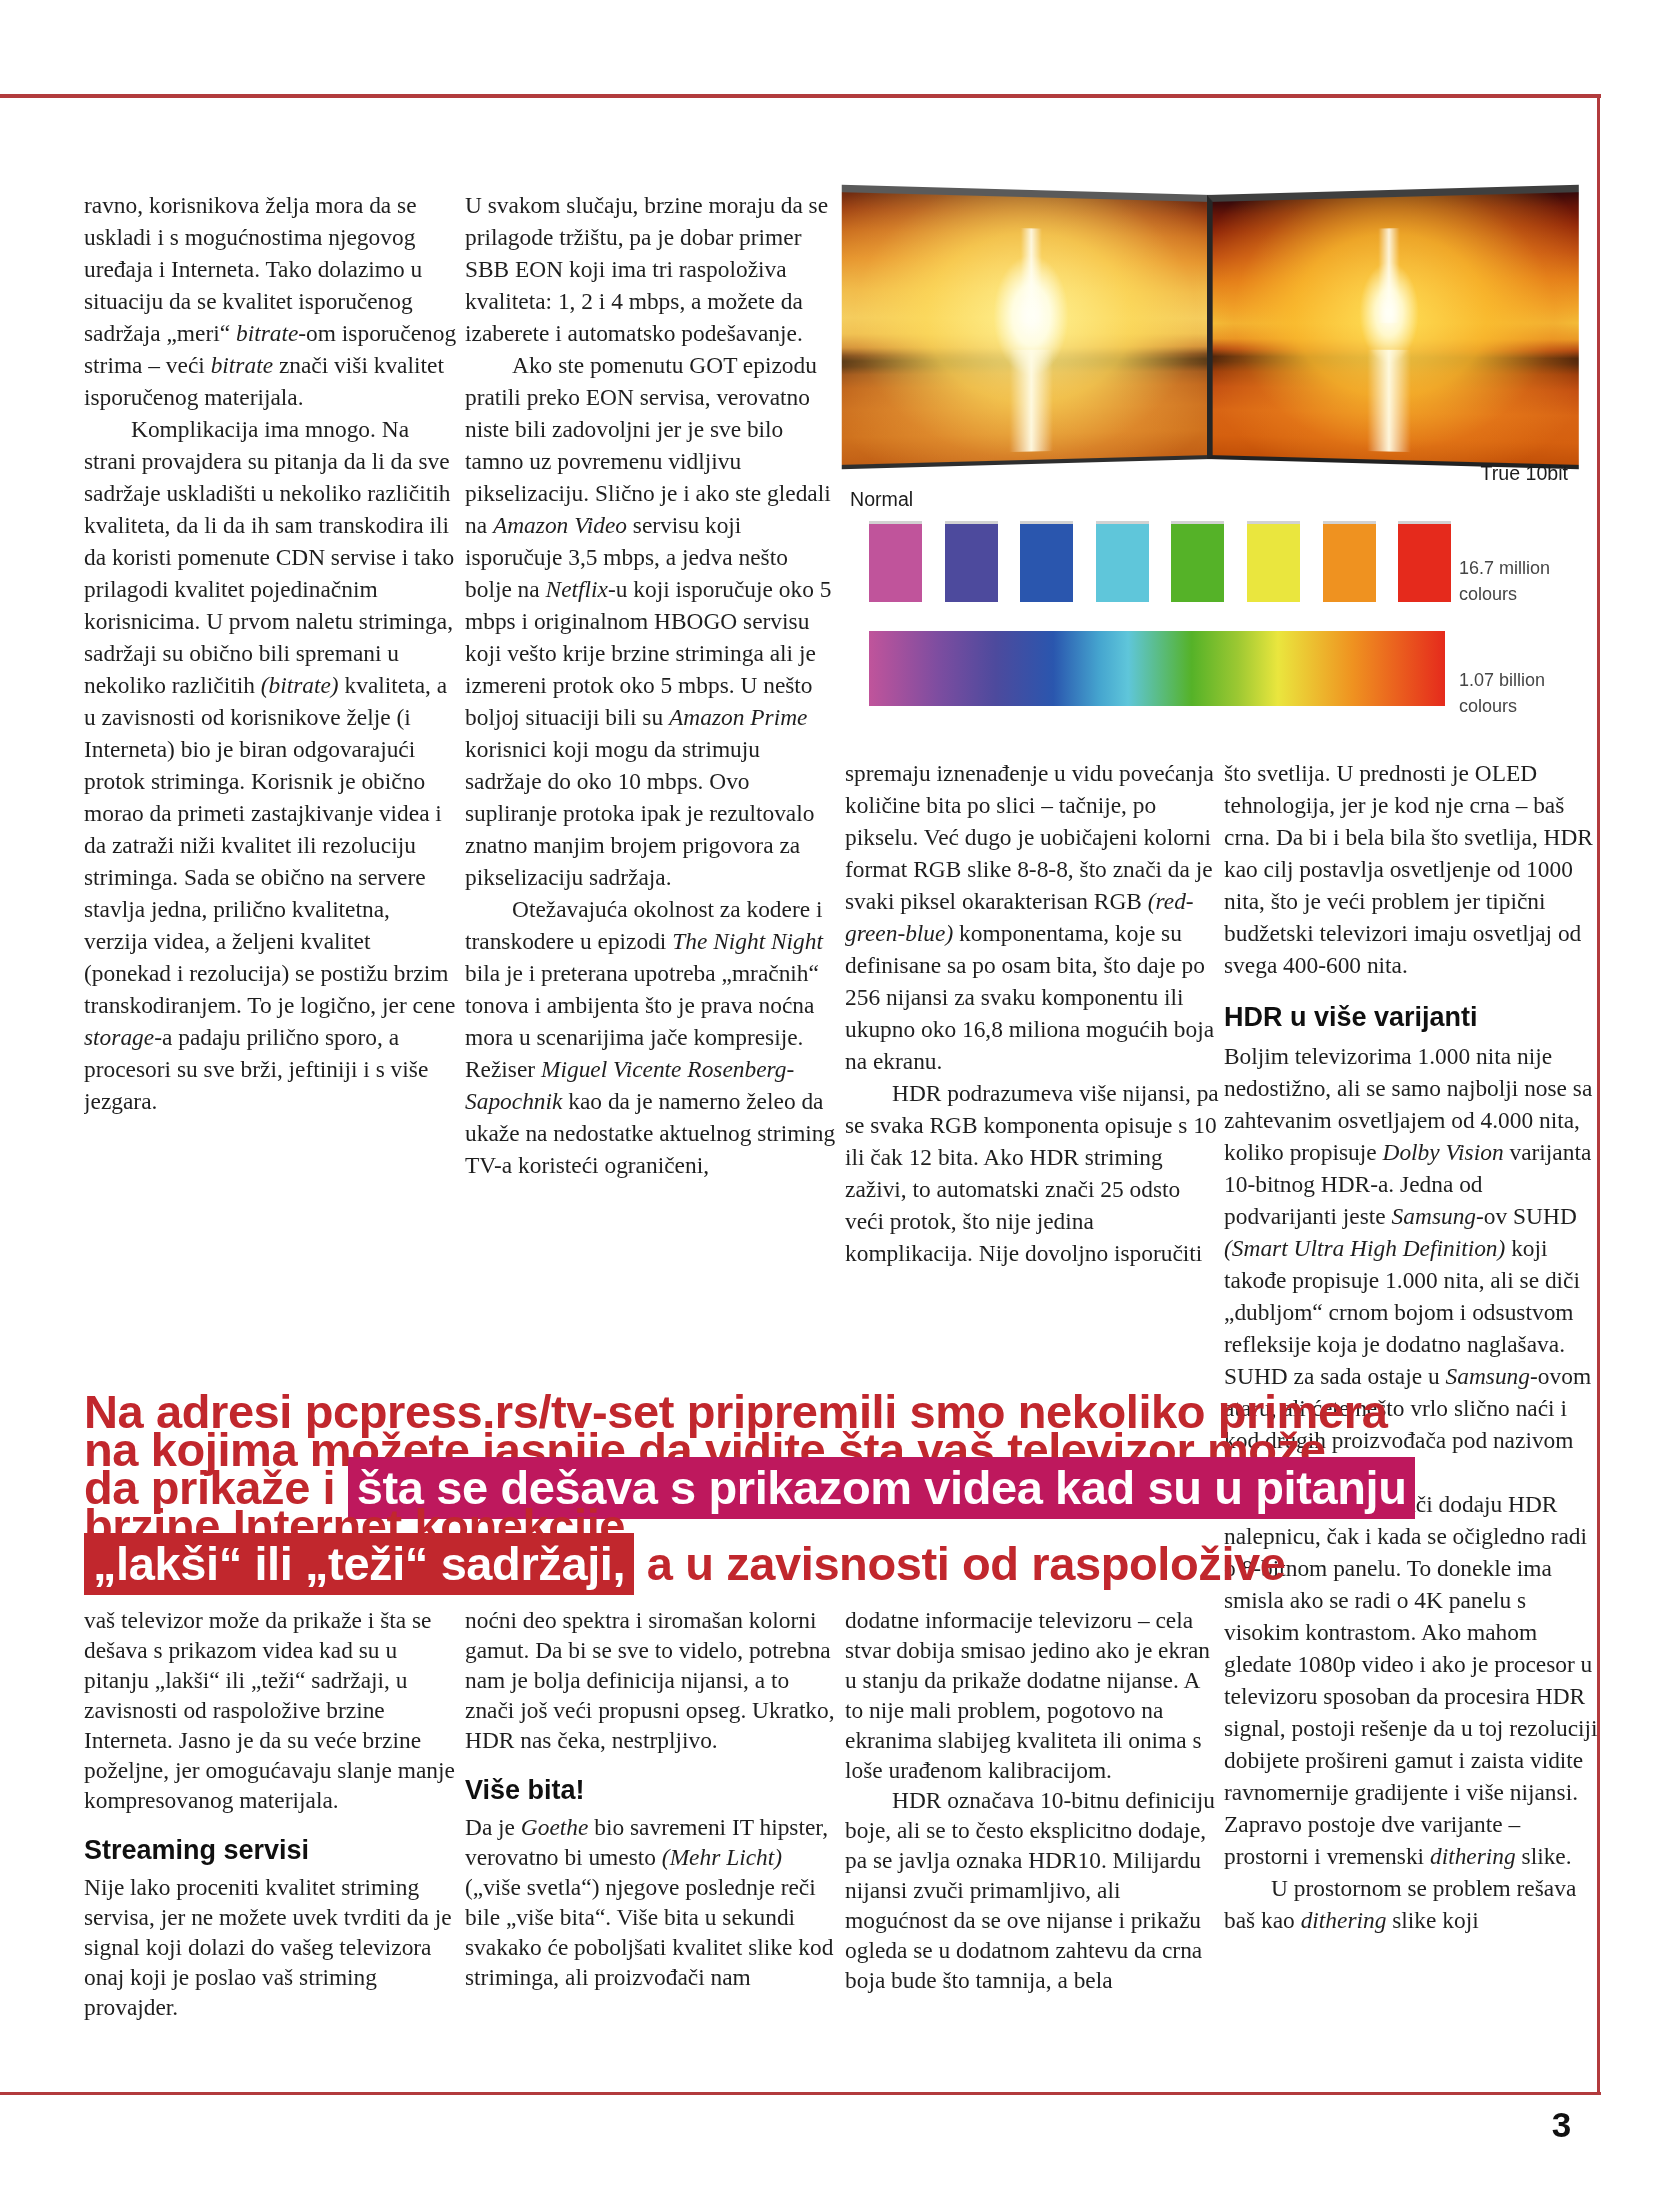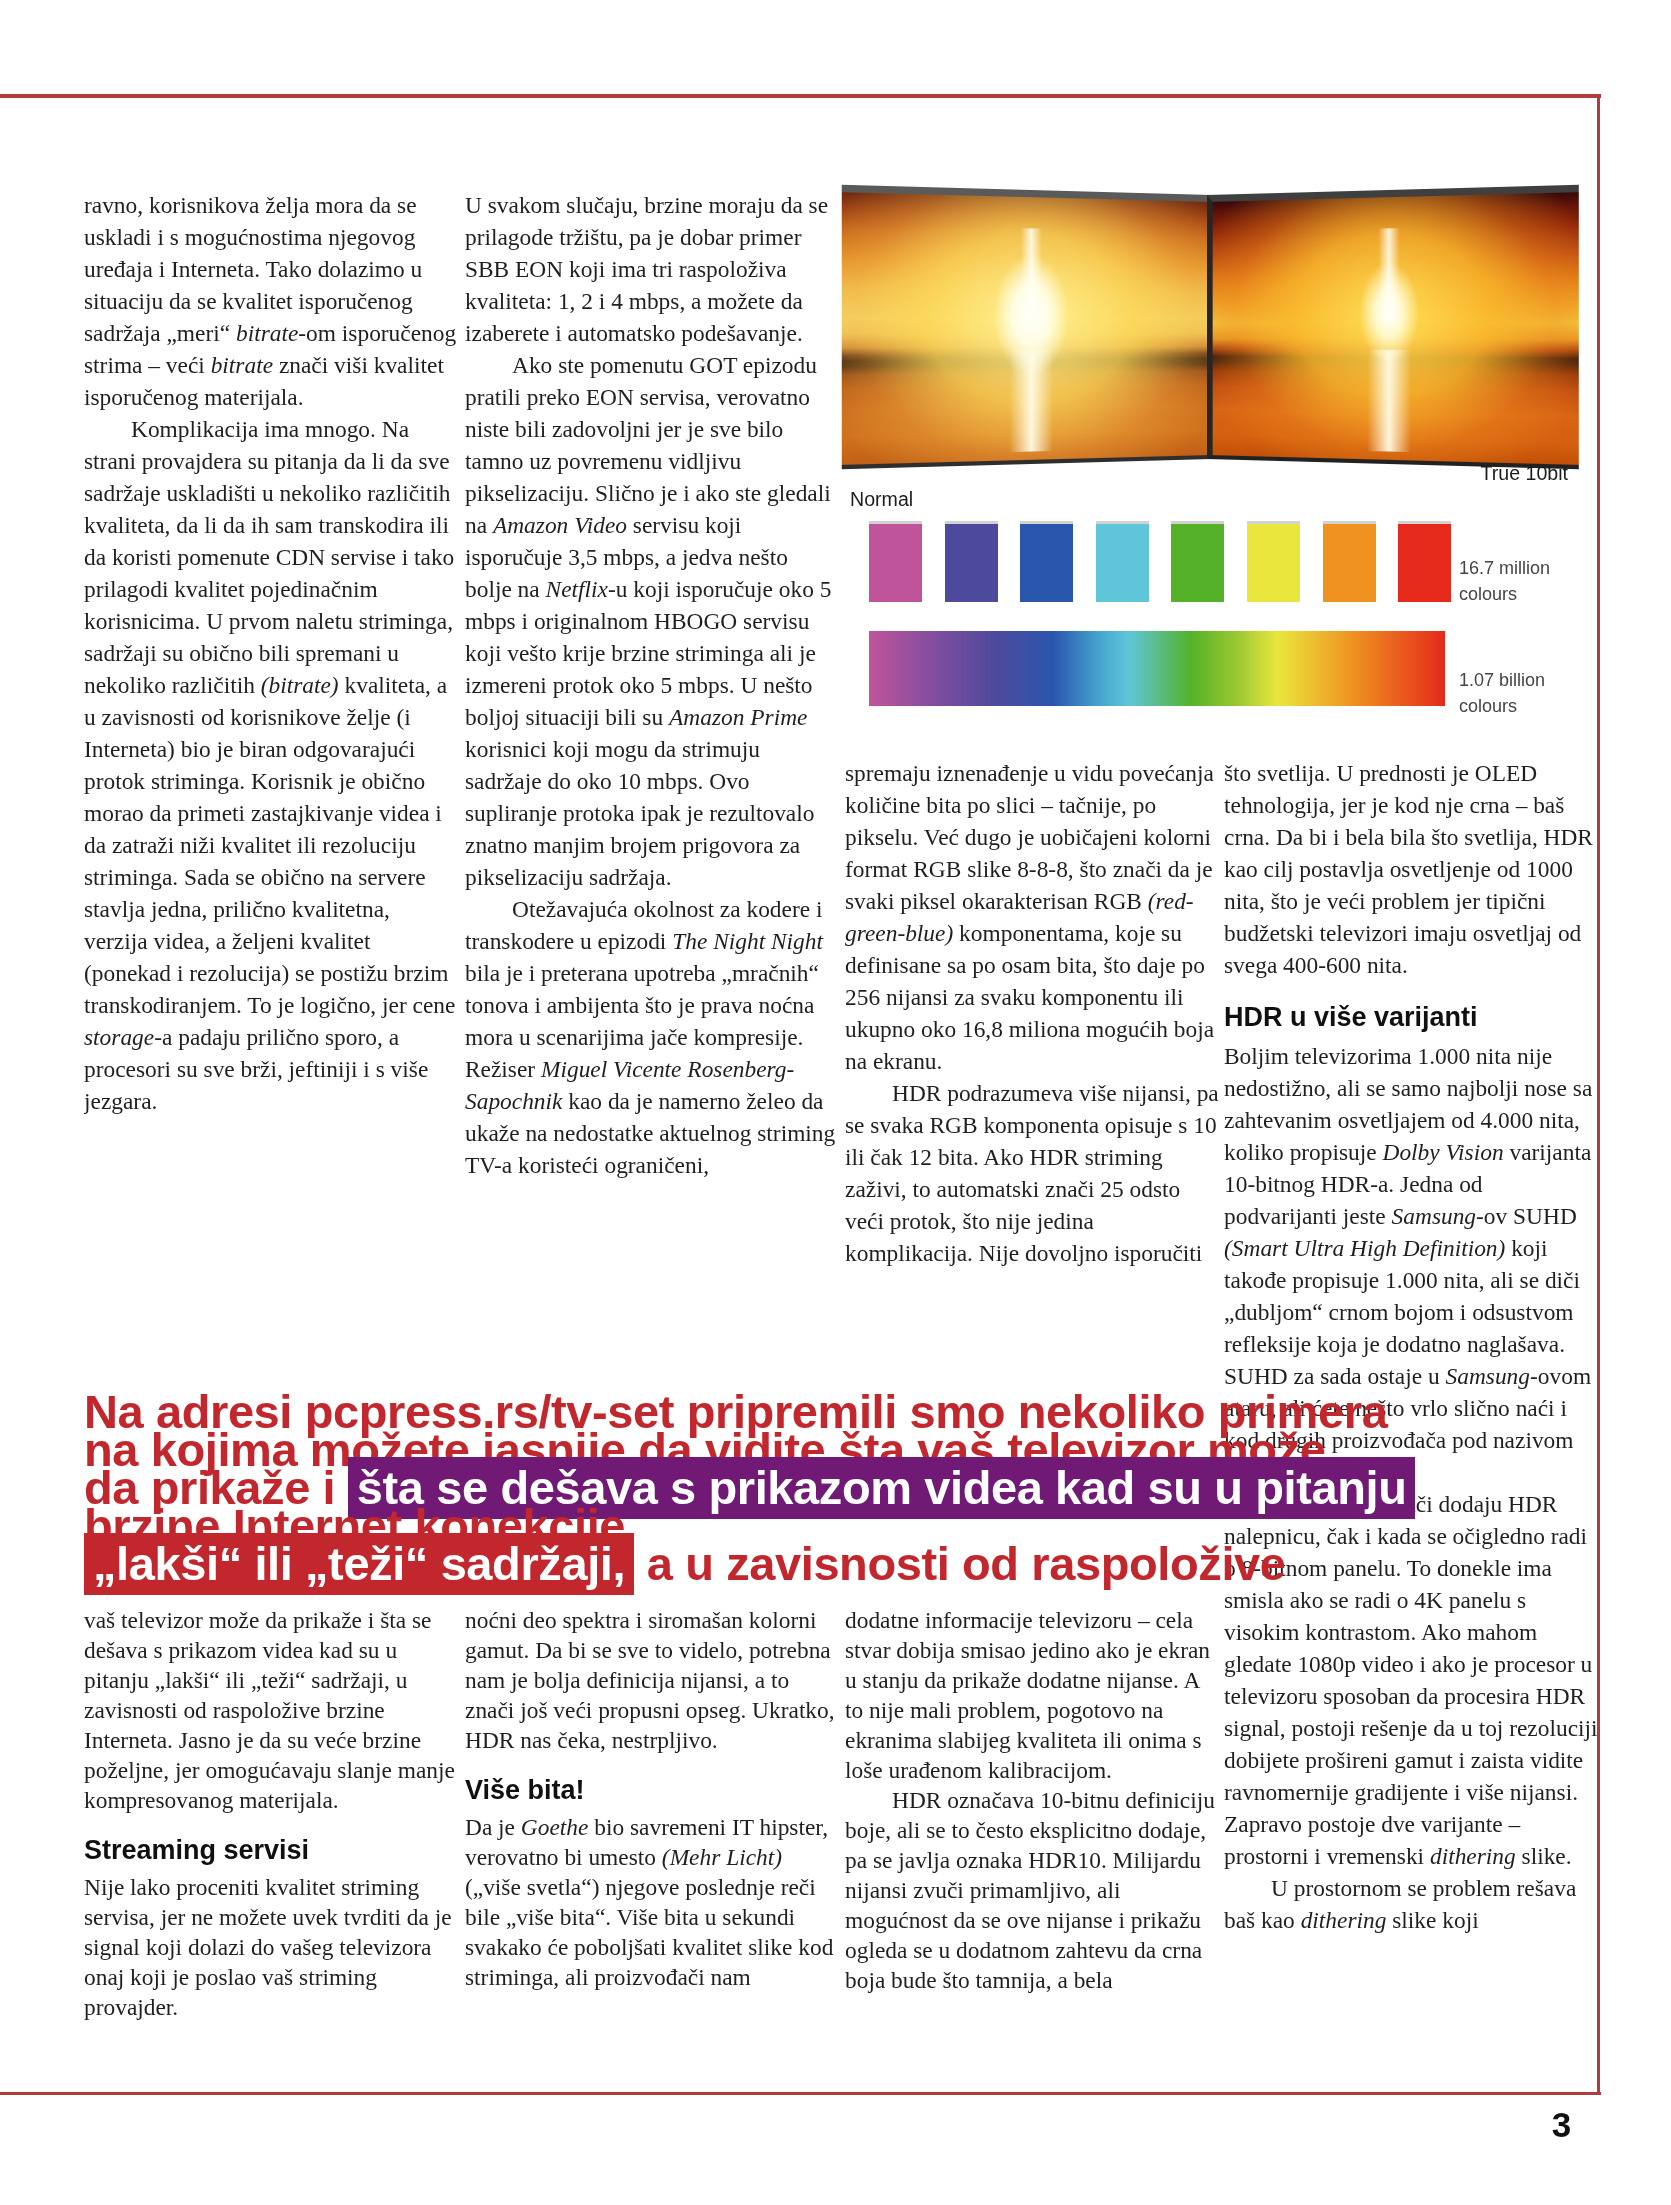--- a/index.html
+++ b/index.html
@@ -150,19 +150,19 @@
     <p>Da je <i>Goethe</i> bio savremeni IT hipster, verovatno bi umesto <i>(Mehr Licht)</i> („više svetla“) njegove poslednje reči bile „više bita“. Više bita u sekundi svakako će poboljšati kvalitet slike kod striminga, ali proizvođači nam</p>
   </div>
 <div class="col" id="col3b">
     <p>dodatne informacije televizoru – cela stvar dobija smisao jedino ako je ekran u stanju da prikaže dodatne nijanse. A to nije mali problem, pogotovo na ekranima slabijeg kvaliteta ili onima s loše urađenom kalibracijom.</p>
     <p class="indent">HDR označava 10-bitnu definiciju boje, ali se to često eksplicitno dodaje, pa se javlja oznaka HDR10. Milijardu nijansi zvuči primamljivo, ali mogućnost da se ove nijanse i prikažu ogleda se u dodatnom zahtevu da crna boja bude što tamnija, a bela</p>
   </div>
 
 <div class="pullquote" style="color: rgb(193, 39, 45);">
     <div class="pq-line"><span class="pq-plain">Na adresi pcpress.rs/tv-set pripremili smo nekoliko primera</span></div>
     <div class="pq-line"><span class="pq-plain">na kojima možete jasnije da vidite šta vaš televizor može</span></div>
-    <div class="pq-line"><span class="pq-plain">da prikaže i </span><span class="pq-hl" style="background: #701a75;">šta se dešava s prikazom videa kad su u pitanju</span></div>
+    <div class="pq-line"><span class="pq-plain">da prikaže i </span><span class="pq-hl" style="background: #be185d;">šta se dešava s prikazom videa kad su u pitanju</span></div>
     <div class="pq-line"><span class="pq-plain">brzine Internet konekcije</span></div>
     <div class="pq-line"><span class="pq-hl" style="background: rgb(193, 39, 45);">„lakši“ ili „teži“ sadržaji,</span><span class="pq-plain"> a u zavisnosti od raspoložive</span></div>
   </div>
 
 <div class="page-number">3</div>
 
 
 </body></html>

